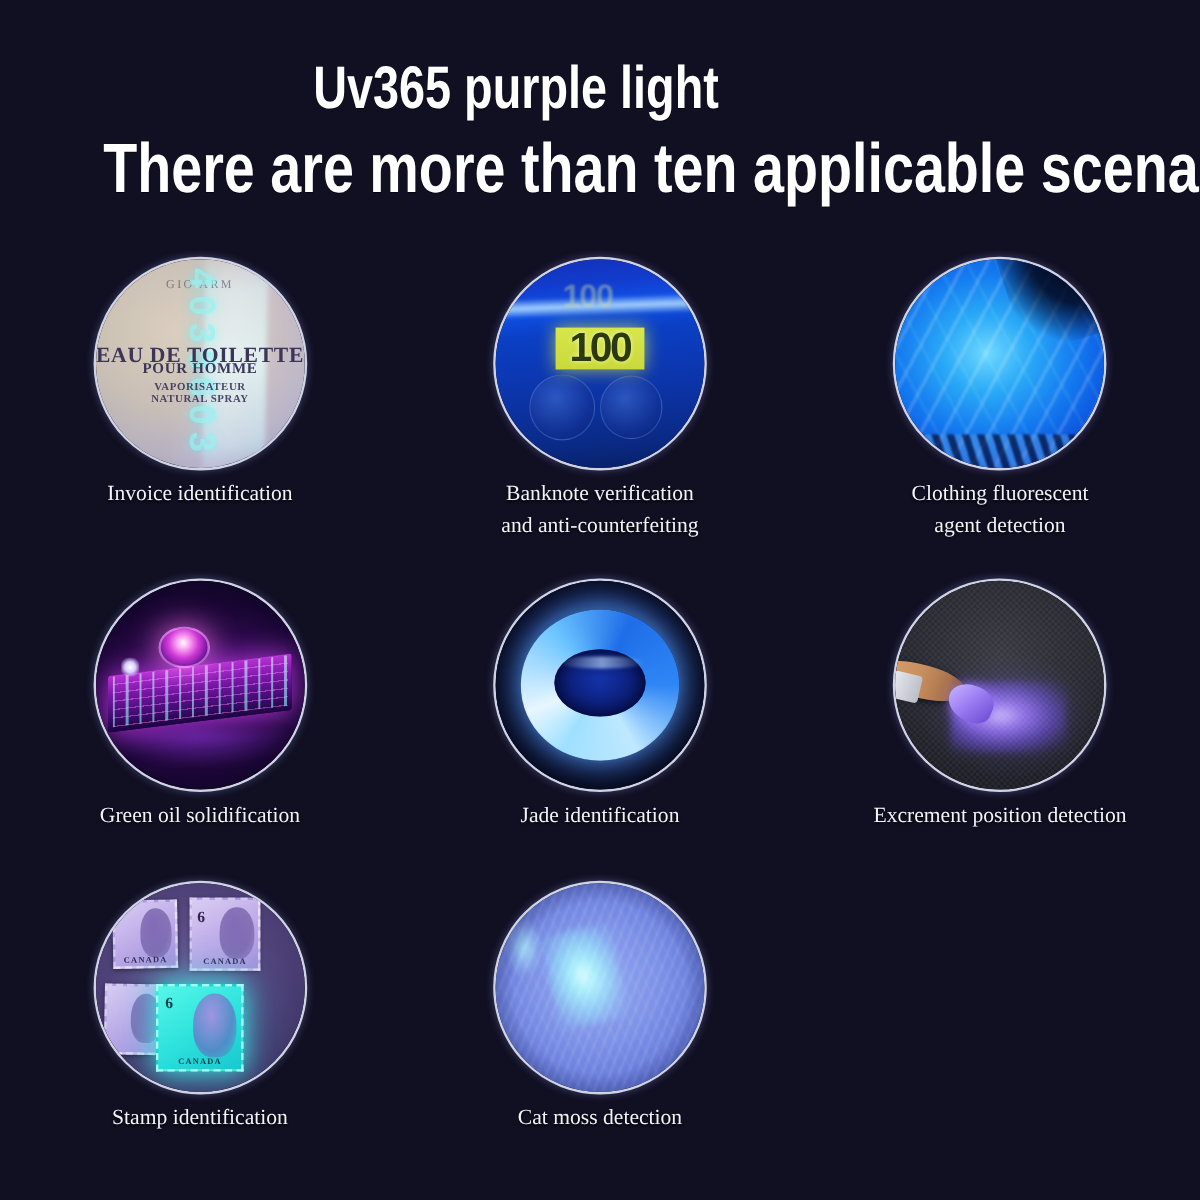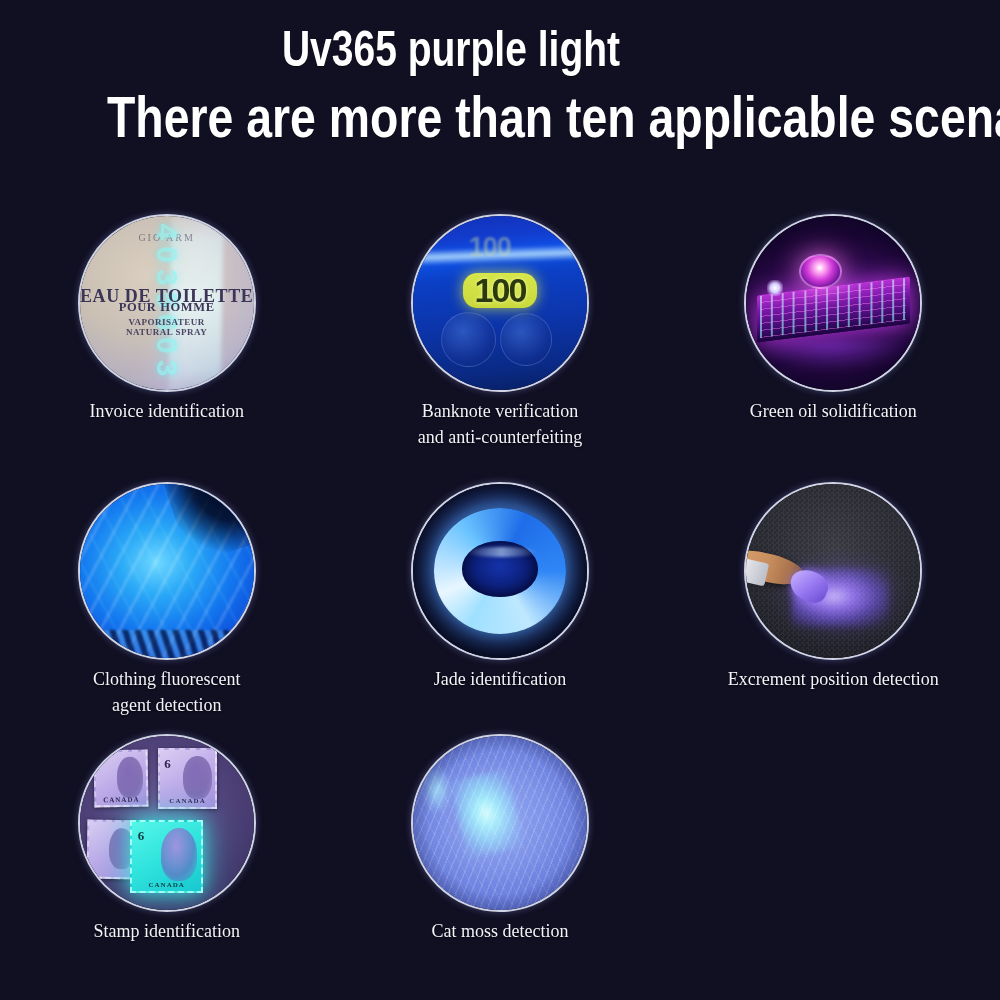--- a/index.html
+++ b/index.html
@@ -10,21 +10,21 @@
     font-family:"Liberation Sans", sans-serif;
     overflow:hidden;
   }
   #page {
     position:relative;
     width:1000px; height:1000px;
     background:#120f24;
   }
 
   
-  .header { position:absolute; top:0; left:0; width:860px; padding-top:24px; text-align:center;margin-left:21px; }
+  .header { position:absolute; top:0; left:0; width:860px; padding-top:48px; text-align:center; }
   .title-1, .title-2 {
     color:#ffffff;
     font-family:"Liberation Sans", sans-serif;
     font-weight:bold;
     letter-spacing:0px;
     white-space:nowrap;
     line-height:1.0;
     text-shadow:0 1px 0 rgba(0,0,0,.6);
   }
   .title-1 { font-size:50px; transform:scaleX(0.78); transform-origin:center; }
@@ -100,21 +100,20 @@
     font-family:"Liberation Sans", sans-serif; filter:blur(1px);
   }
   .note-100 {
     position:absolute; top:33%; left:29%; width:42%; height:20%;
     background:linear-gradient(180deg,#d7e64a,#c9d93c);
     color:#2b3a0e; font-size:34px; font-weight:bold; letter-spacing:-2px; line-height:1.05;
     display:flex; align-items:center; justify-content:center;
     font-family:"Liberation Sans", sans-serif;
     box-shadow:0 0 14px rgba(215,230,74,.75);
     text-shadow:0 0 4px rgba(255,255,180,.8);
-    border-radius:14px;
   }
   .note-coin {
     position:absolute; border-radius:50%;
     background:radial-gradient(circle at 40% 36%, rgba(120,170,255,.30), rgba(20,50,150,.55) 62%, rgba(10,30,100,.5) 100%);
     border:1px solid rgba(140,180,255,.25);
   }
   .note-coin.a { left:16%; top:55%; width:32%; height:32%; }
   .note-coin.b { left:50%; top:56%; width:30%; height:30%; }
   .note-cjk { position:absolute; top:26%; left:8%; right:8%; color:rgba(8,20,60,.7); font-size:12px; letter-spacing:10px; }
 
@@ -350,42 +349,42 @@
           <div class="note-100">100</div>
         </div>
       </div>
       <div class="caption">Banknote verification
 and anti-counterfeiting</div>
     </div>
 
     <div class="cell">
       <div class="circle-wrap">
         <div class="circle">
+          <div class="layer cloth-base"></div>
+          <div class="layer cloth-folds"></div>
+          <div class="cloth-dark"></div>
+          <div class="cloth-bottom"></div>
+        </div>
+      </div>
+      <div class="caption">Clothing fluorescent
+agent detection</div>
+    </div>
+
+    <div class="cell">
+      <div class="circle-wrap">
+        <div class="circle">
           <div class="layer pcb-base"></div>
           <div class="pcb-glowfloor"></div>
           <div class="pcb-board"></div>
           <div class="pcb-traces"></div>
           <div class="pcb-knob"></div>
           <div class="pcb-led"></div>
         </div>
       </div>
       <div class="caption">Green oil solidification</div>
-    </div>
-
-    <div class="cell">
-      <div class="circle-wrap">
-        <div class="circle">
-          <div class="layer cloth-base"></div>
-          <div class="layer cloth-folds"></div>
-          <div class="cloth-dark"></div>
-          <div class="cloth-bottom"></div>
-        </div>
-      </div>
-      <div class="caption">Clothing fluorescent
-agent detection</div>
     </div>
 
 
     <div class="cell">
       <div class="circle-wrap">
         <div class="circle">
           <div class="layer jade-base"></div>
           <div class="jade-ring"></div>
           <div class="jade-hole"></div>
           <div class="jade-hl"></div>

